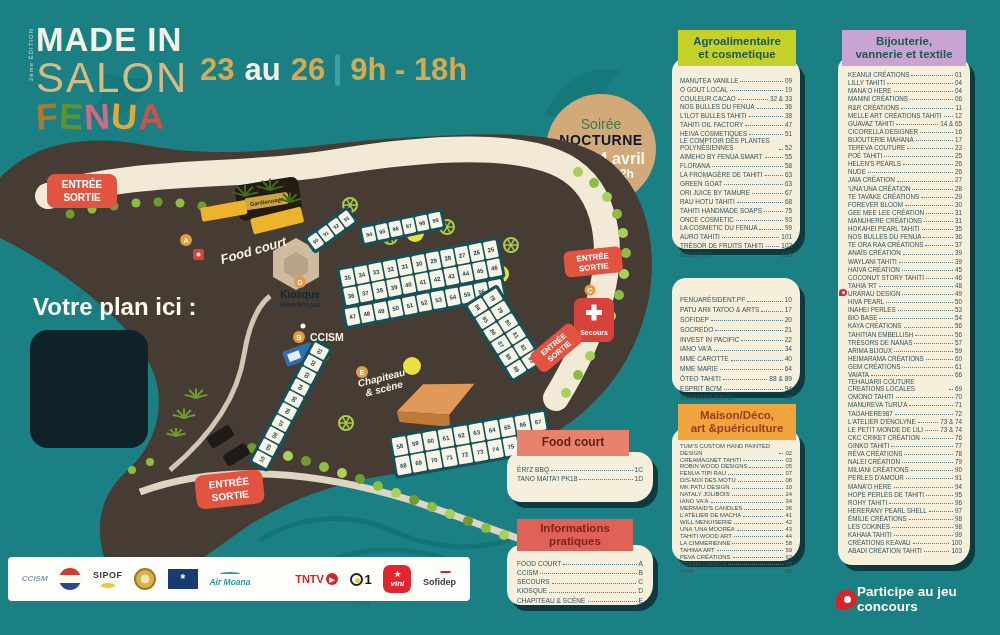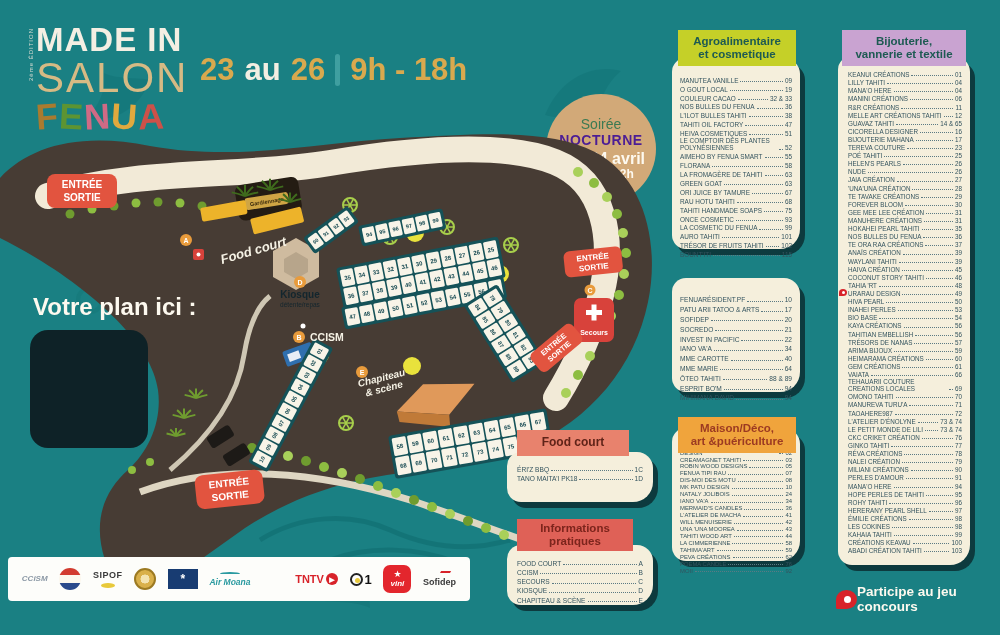--- a/index.html
+++ b/index.html
@@ -26,21 +26,21 @@
   #datebar{position:absolute;left:200px;top:52px;width:460px;display:flex;
            align-items:center;gap:10px;font-weight:bold;font-size:31px;color:#f3eee2;}
   #datebar .gold{color:#d9a94e;}
   #datebar .sep{width:5px;height:32px;background:#3f9fa0;border-radius:3px;}
 
   
   #nocturne{position:absolute;left:546px;top:94px;width:110px;height:110px;border-radius:50%;
             background:#d2a978;display:flex;flex-direction:column;align-items:center;
             justify-content:center;text-align:center;line-height:1.1;}
   #nocturne .g1{color:#3c7a52;font-size:14px;}
-  #nocturne .g2{color:#4c1d95;font-size:14px;font-weight:bold;letter-spacing:.5px;}
+  #nocturne .g2{color:#0f172a;font-size:14px;font-weight:bold;letter-spacing:.5px;}
   #nocturne .w1{color:#fdf9ef;font-size:16px;font-weight:bold;margin-top:2px;}
   #nocturne .w2{color:#fdf9ef;font-size:12px;font-weight:bold;}
 
   
   #bg-svg,#map-svg{position:absolute;left:0;top:0;}
   #map-svg{top:130px;}
   #plan-here{position:absolute;left:33px;top:293px;font-size:24px;font-weight:bold;color:#fdf9ef;}
   #plan-box{position:absolute;left:30px;top:330px;width:118px;height:118px;border-radius:18px;
             background:#0e2227;}
 
@@ -60,21 +60,21 @@
        border-radius:50%;background:#fff;}
 
   #agro-head{left:678px;top:30px;width:118px;height:36px;background:#c5d028;color:#1d5a52;font-size:11.5px;}
   #agro-body{left:672px;top:58px;width:128px;height:191px;padding:17px 8px 6px 8px;}
   #agro-body li{min-height:8.9px;font-size:6.4px;}
 
   #serv-head{left:674px;top:252px;width:126px;height:34px;background:#cf4a43;color:#fdf6ea;font-size:11px;}
   #serv-body{left:672px;top:278px;width:128px;height:114px;padding:16px 8px 6px 8px;}
   #serv-body li{min-height:9.8px;font-size:6.6px;}
 
-  #mais-head{left:678px;top:404px;width:118px;height:36px;background:#f0a43c;color:#9c3a22;font-size:11.5px;margin-top:13px;}
+  #mais-head{left:678px;top:404px;width:118px;height:36px;background:#f0a43c;color:#9c3a22;font-size:11.5px;}
   #mais-body{left:672px;top:428px;width:128px;height:133px;padding:15px 8px 5px 8px;}
   #mais-body li{min-height:6.95px;font-size:5.9px;}
 
   #bij-head{left:842px;top:30px;width:124px;height:36px;background:#c9a3d1;color:#1d5a52;font-size:11.5px;}
   #bij-body{left:838px;top:56px;width:132px;height:509px;padding:14px 8px 6px 10px;}
   #bij-body li{min-height:8.12px;font-size:6.3px;}
 
   #fc-head{left:517px;top:430px;width:112px;height:26px;background:#e8826d;color:#5f2318;font-size:12px;}
   #fc-body{left:507px;top:452px;width:146px;height:50px;padding:12px 10px 4px 10px;}
   #fc-body li{min-height:9px;font-size:6.6px;}

